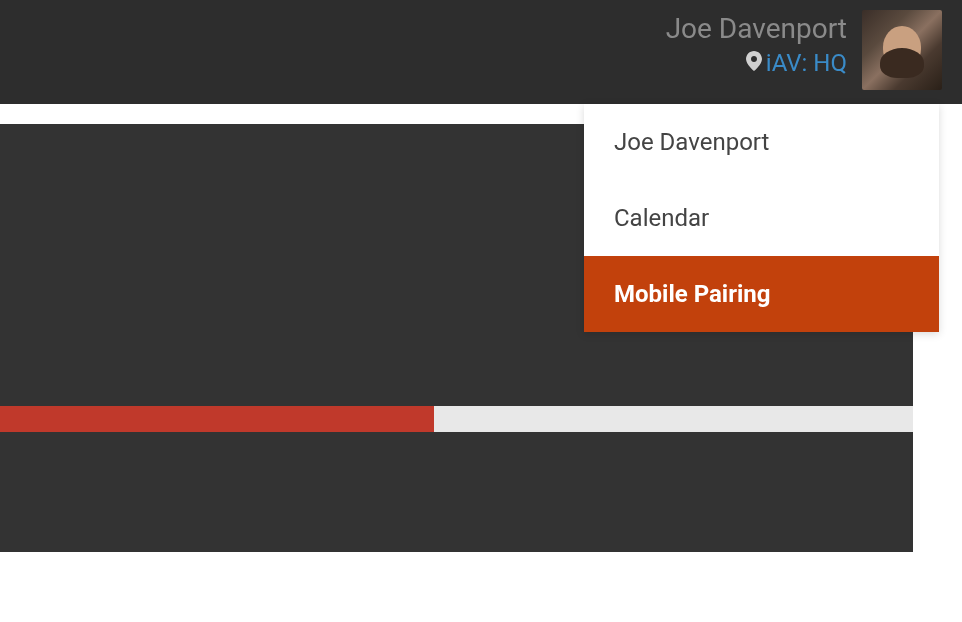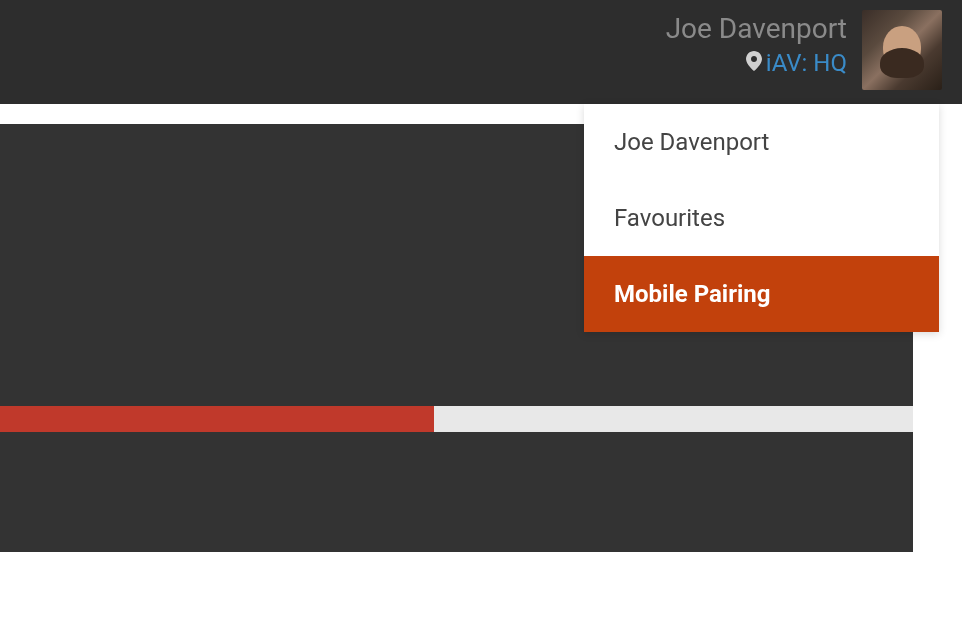--- a/index.html
+++ b/index.html
@@ -156,15 +156,15 @@
 <div class="content-dark"></div>
 
 <div class="progress-track">
   <div class="progress-fill"></div>
 </div>
 
 <div class="content-dark-lower"></div>
 
 <div class="dropdown">
   <div class="dropdown-item">Joe Davenport</div>
-  <div class="dropdown-item">Favourites</div>
+  <div class="dropdown-item">Calendar</div>
   <div class="dropdown-item selected">Mobile Pairing</div>
 </div>
 
 </body></html>

